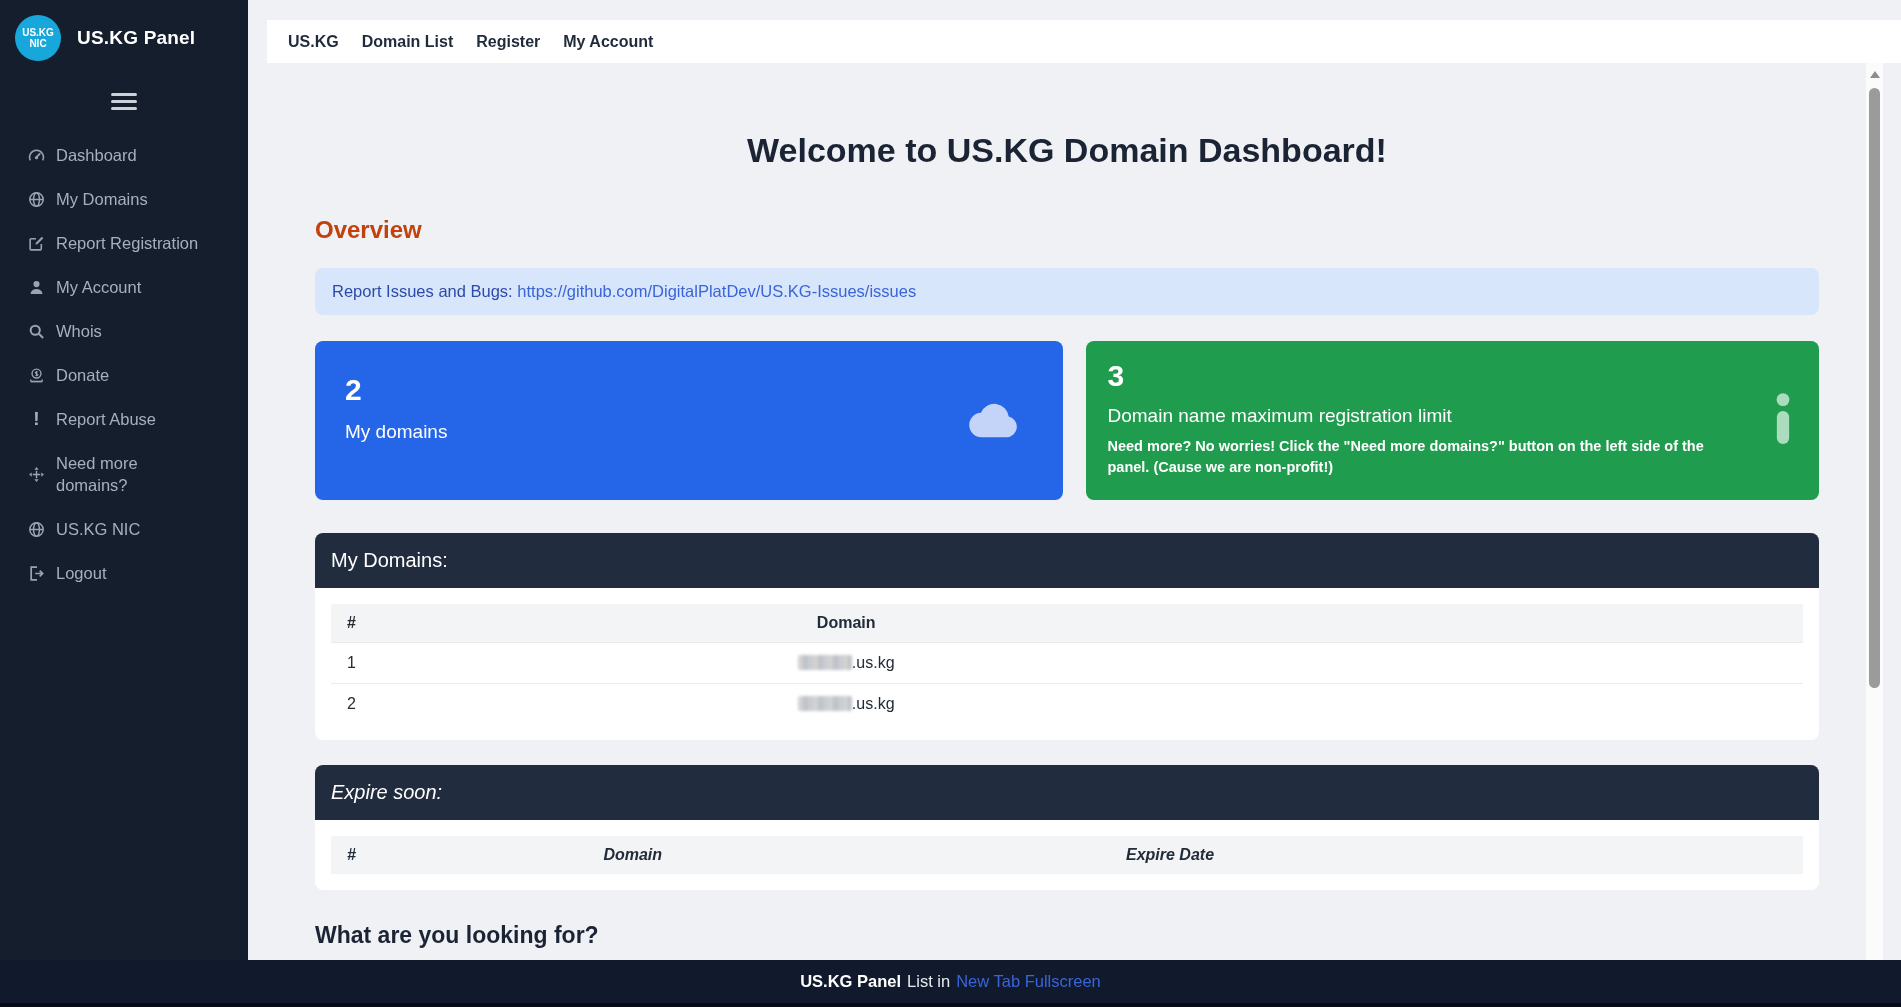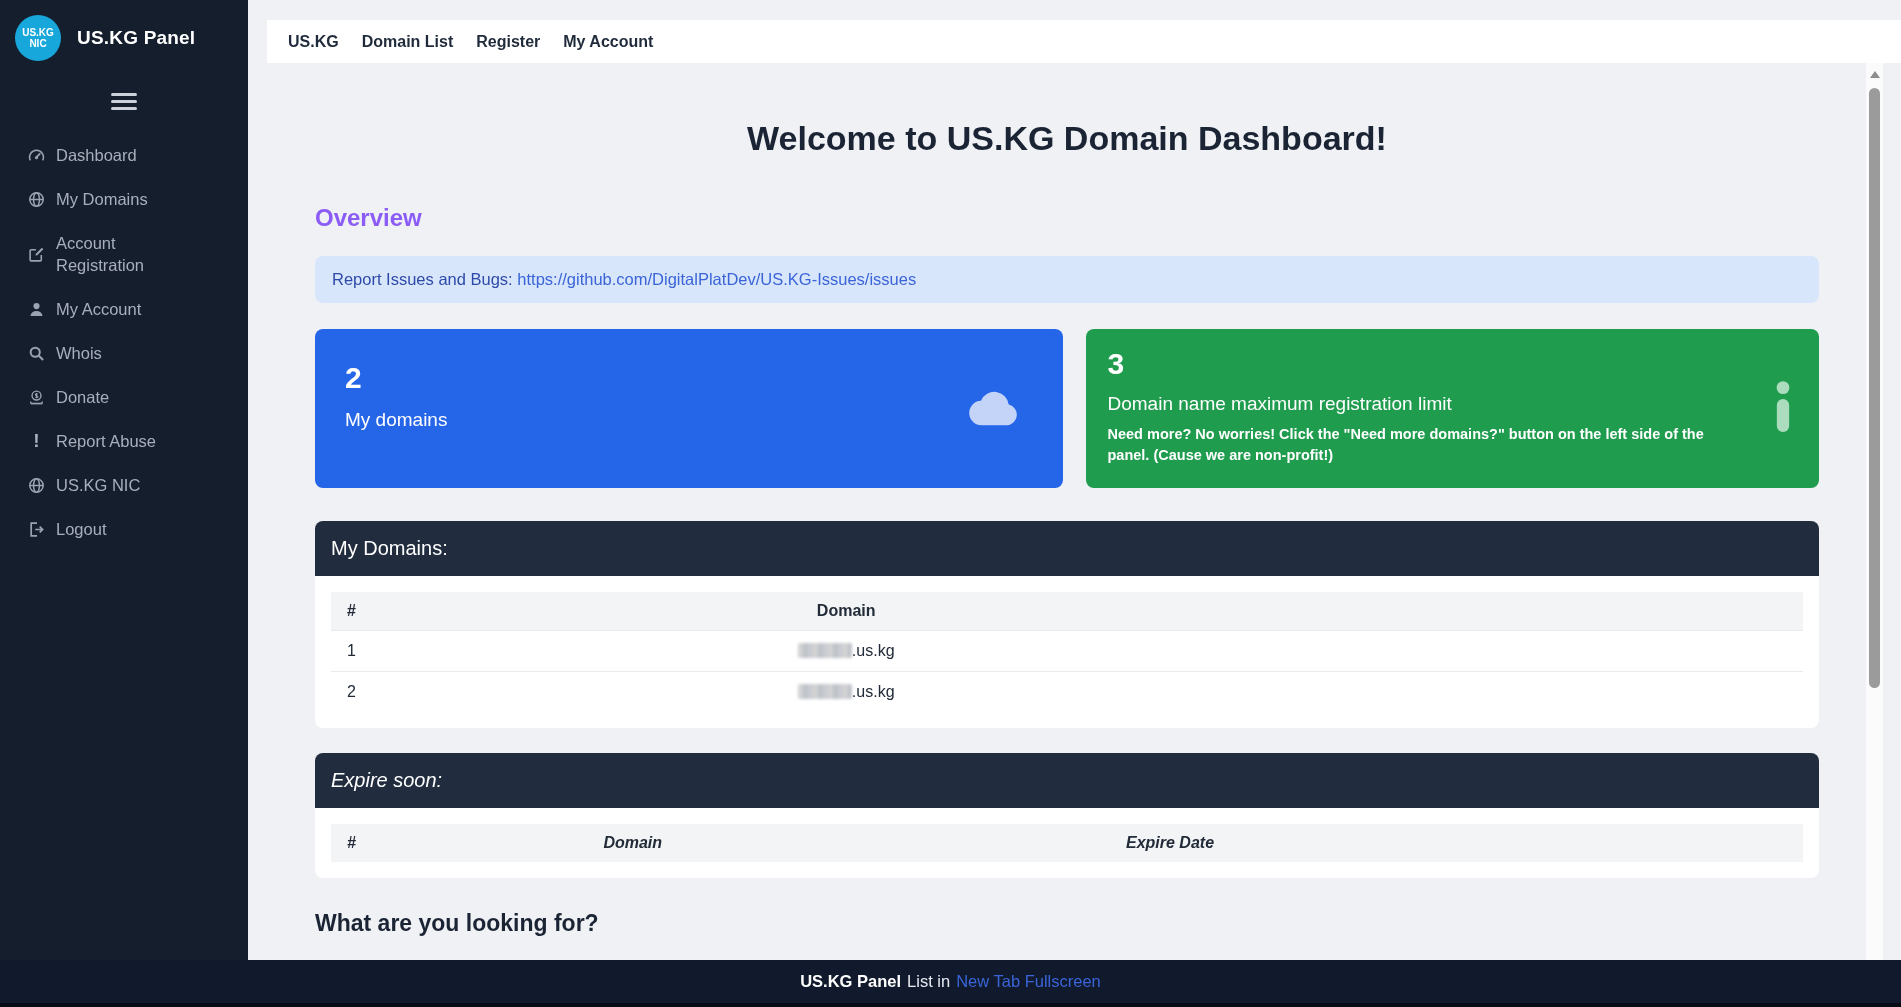--- a/index.html
+++ b/index.html
@@ -43,24 +43,24 @@
   .topnav {
     position:absolute; left:267px; right:0; top:20px; height:43px;
     background:#fff; display:flex; align-items:center; gap:23px;
     padding-left:21px; z-index:4;
   }
   .topnav .tn-item { font-size:16px; font-weight:bold; color:#1f2a3a; cursor:pointer; }
 
   
   .main {
     position:absolute; left:248px; top:63px; right:0; bottom:47px;
-    padding:0 82px 0 67px; overflow:hidden;
+    padding:12px 82px 0 67px; overflow:hidden;
   }
   h1.welcome { text-align:center; margin-top:56px; font-size:34px; font-weight:bold; color:#1b2434; }
-  h2.overview { margin-top:46px; font-size:24px; font-weight:bold; color:#8b5cf6; }
+  h2.overview { margin-top:46px; font-size:24px; font-weight:bold; color:#c2410c; }
   .alert {
     margin-top:24px; background:var(--alert-bg,#d8e6fb); border-radius:8px;
     padding:14px 17px; font-size:16.5px; color:var(--alert-text,#2d4aa8);
   }
   .alert a { color:var(--link-blue,#3a64d8); text-decoration:none; cursor:pointer; }
 
   .cards { margin-top:26px; display:flex; gap:23px; }
   .stat-card { flex:1; height:159px; border-radius:8px; position:relative; color:#fff; }
   .stat-card.blue { background:var(--card-blue,#2565e8); padding:32px 30px; }
   .stat-card.green { background:var(--card-green,#209c4f); padding:18px 24px 18px 22px; }
@@ -155,21 +155,21 @@
       </span>
       <span class="lbl">My Domains</span>
     </li>
     <li>
       <span class="nav-ico">
         <svg viewBox="0 0 16 16" fill="none" stroke="currentColor" stroke-width="1.5">
             <path d="M12.5 8.5V13a1 1 0 0 1-1 1H3a1 1 0 0 1-1-1V4.5a1 1 0 0 1 1-1h4.5"></path>
             <path d="M7 9l1.8-.4L14.4 3l-1.4-1.4L7.4 7.2z" fill="currentColor" stroke="none"></path>
           </svg>
       </span>
-      <span class="lbl">Account Registration</span>
+      <span class="lbl">Report Registration</span>
     </li>
     <li>
       <span class="nav-ico">
         <svg viewBox="0 0 16 16" fill="currentColor">
             <circle cx="8" cy="4.8" r="2.9"></circle>
             <path d="M2.3 14c.4-3 2.8-4.6 5.7-4.6s5.3 1.6 5.7 4.6z"></path>
           </svg>
       </span>
       <span class="lbl">My Account</span>
     </li>
@@ -189,20 +189,28 @@
             <path d="M8 3.8v4.8M9.3 4.8c-.6-.5-2.2-.6-2.4.5-.2 1.2 2.7.7 2.5 1.9-.2 1-1.9 1-2.6.5" stroke-width="1"></path>
             <path d="M2.6 13.7h10.8" stroke-width="1.6"></path>
             <path d="M2.6 13.7v-2M13.4 13.7v-2"></path>
           </svg>
       </span>
       <span class="lbl">Donate</span>
     </li>
     <li>
       <span class="nav-ico bang">!</span>
       <span class="lbl">Report Abuse</span>
+    </li>
+    <li>
+      <span class="nav-ico">
+        <svg viewBox="0 0 16 16" fill="currentColor">
+            <path d="M8 1l2 2.5H6zM8 15l-2-2.5h4zM1 8l2.5-2v4zM15 8l-2.5 2V6zM7.3 4.5h1.4v7H7.3zM4.5 7.3h7v1.4h-7z"></path>
+          </svg>
+      </span>
+      <span class="lbl">Need more domains?</span>
     </li>
     <li>
       <span class="nav-ico">
         <svg viewBox="0 0 16 16" fill="none" stroke="currentColor" stroke-width="1.4">
             <circle cx="8" cy="8" r="6.3"></circle>
             <ellipse cx="8" cy="8" rx="2.8" ry="6.3"></ellipse>
             <path d="M1.7 8h12.6"></path>
           </svg>
       </span>
       <span class="lbl">US.KG NIC</span>

